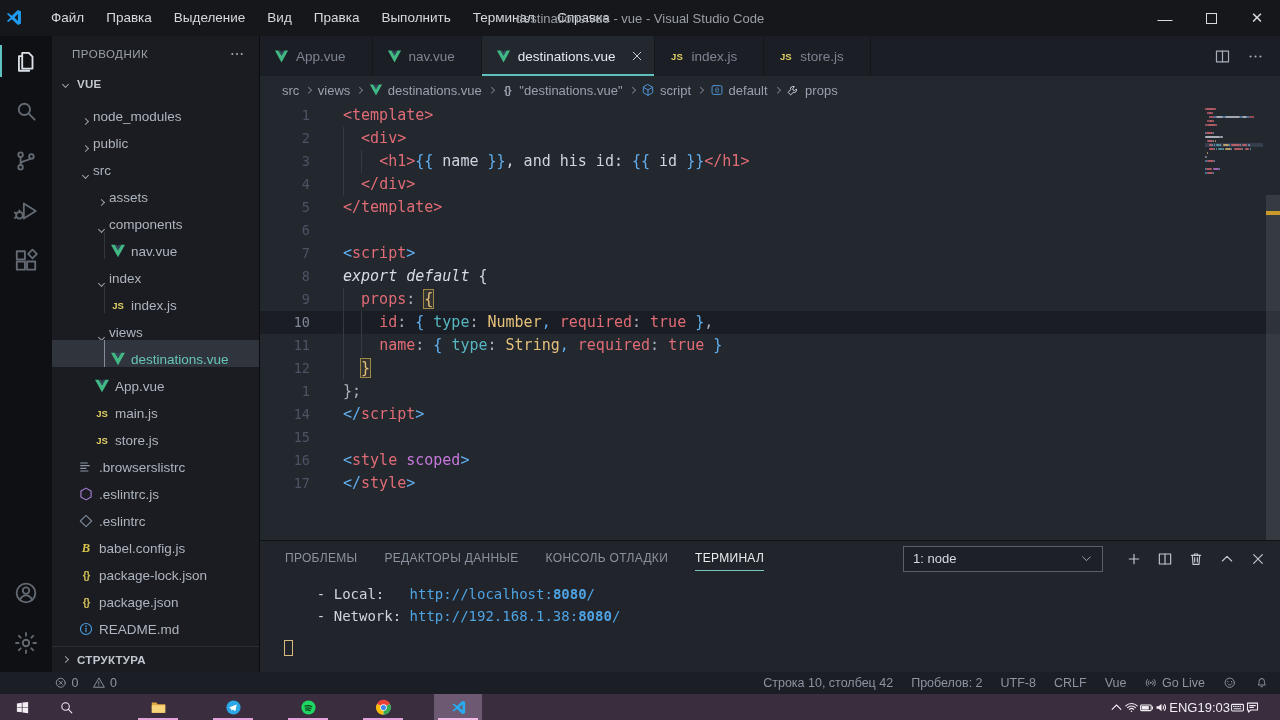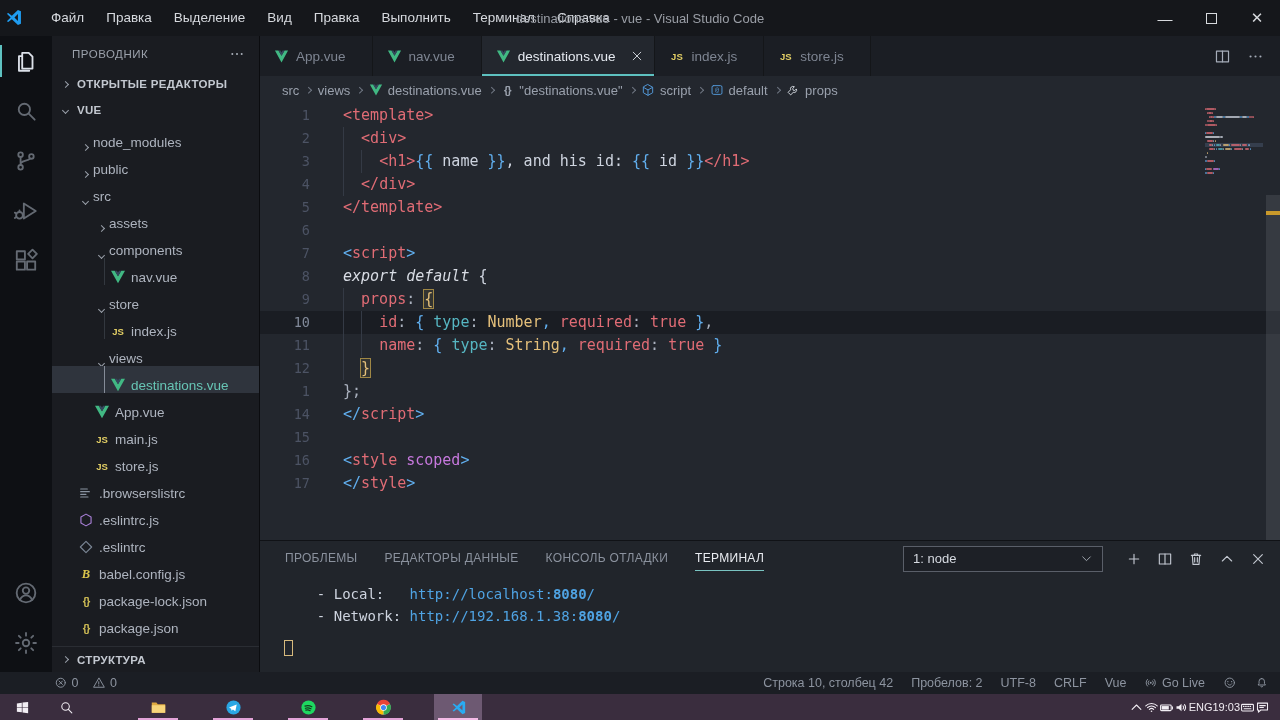--- a/index.html
+++ b/index.html
@@ -115,21 +115,21 @@
   
   .taskbar{height:26px;background:var(--taskbar-bg);display:flex;align-items:center;color:#f0ecf2;}
   .task-btn{width:44px;height:26px;display:flex;align-items:center;justify-content:center;color:#f2eef4;}
   .task-btn .icon{width:15px;height:15px;}
   .task-apps{display:flex;gap:27px;margin-left:46px;height:26px;}
   .task-app{width:48px;height:26px;display:flex;align-items:center;justify-content:center;position:relative;}
   .task-app .icon{width:17px;height:17px;}
   .task-app.running:after{content:"";position:absolute;bottom:0;left:4px;right:4px;height:2px;background:var(--task-underline);}
   .task-app.active{background:rgba(193,163,201,.38);}
   .task-app.active:after{background:#f4bbe7;}
-  .tray{margin-left:auto;display:flex;align-items:center;padding-right:10px;font-size:11px;}
+  .tray{margin-left:auto;display:flex;align-items:center;padding-right:20px;font-size:13px;}
   .tray .icon{width:15px;height:15px;color:#f2eef4;}
   .tray-text{white-space:nowrap;}
 </style>
 </head>
 <body>
 
 <div class="app" style="--accent: #5ec1c0; --sel-teal: #67c5b5; --js-yellow: #e3cf65; --cursor-gold: #d7ba7d; --marker: #c9992b; --taskbar-bg: #3a2d3e; --task-underline: #e3a3d8;">
 
   <div class="titlebar">
     <span class="tb-logo"><span class="icon" id="tb-logo-ic">
@@ -231,24 +231,20 @@
         <span>ПРОВОДНИК</span>
         <span class="icon" id="sb-more-ic">
             <svg viewBox="0 0 24 24" fill="none" stroke="currentColor" stroke-width="1.7" stroke-linecap="round" stroke-linejoin="round">
               <circle cx="5" cy="12" r="1.5" fill="currentColor" stroke="none"></circle>
               <circle cx="12" cy="12" r="1.5" fill="currentColor" stroke="none"></circle>
               <circle cx="19" cy="12" r="1.5" fill="currentColor" stroke="none"></circle>
             </svg>
           </span>
       </div>
       <div class="sb-sec">
-        <span class="chev r"></span>
-        <span>ОТКРЫТЫЕ РЕДАКТОРЫ</span>
-      </div>
-      <div class="sb-sec">
         <span class="chev d"></span>
         <span>VUE</span>
       </div>
       <div class="tree" id="tree">
           <div class="tree-item" style="padding-left: 26px;">
             <span class="chev r"></span>
             <span>node_modules</span>
           </div>
           <div class="tree-item" style="padding-left: 26px;">
             <span class="chev r"></span>
@@ -271,21 +267,21 @@
             <span class="icon fi">
               <svg viewBox="0 0 24 24" fill="none" stroke="currentColor" stroke-width="1.7" stroke-linecap="round" stroke-linejoin="round">
                 <path fill="#41b883" stroke="none" d="M1.5 2.5h5.6L12 10.8l4.9-8.3h5.6L12 21.5z"></path>
                 <path fill="#35495e" stroke="none" d="M7.1 2.5h3.2L12 5.4l1.7-2.9h3.2L12 10.8z"></path>
               </svg>
             </span>
             <span>nav.vue</span>
           </div>
           <div class="tree-item" style="padding-left: 42px;">
             <span class="chev d"></span>
-            <span>store</span>
+            <span>index</span>
           </div>
           <div class="tree-item" style="padding-left: 58px;">
             <span class="tree-guide" style="left: 52px;"></span>
             <span class="icon fi ti-js">JS</span>
             <span>index.js</span>
           </div>
           <div class="tree-item" style="padding-left: 42px;">
             <span class="chev d"></span>
             <span>views</span>
           </div>

